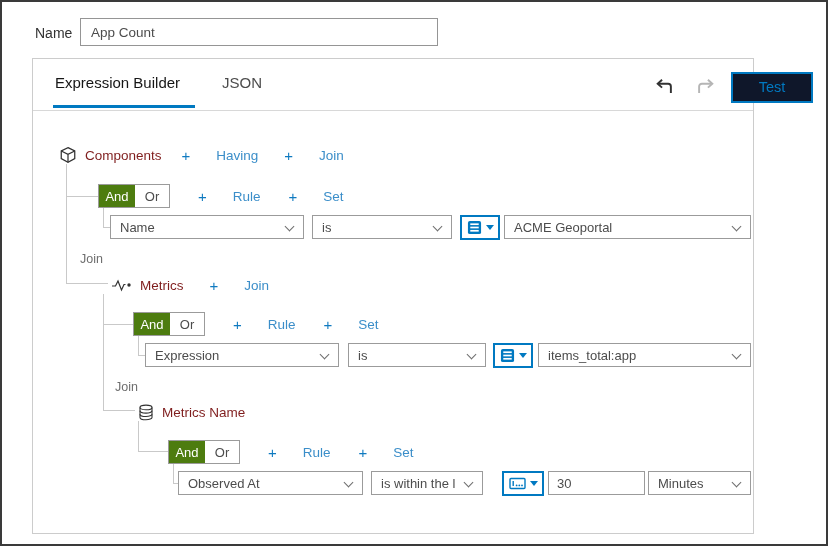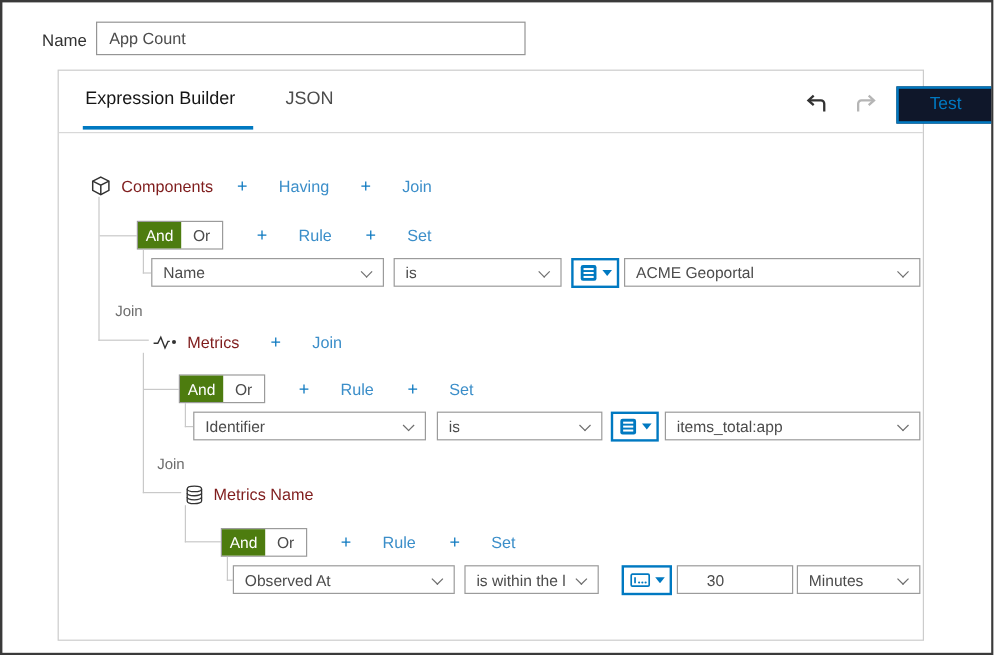--- a/index.html
+++ b/index.html
@@ -8,21 +8,21 @@
   .frame { position:relative; width:828px; height:546px; background:#fff;
            border:2px solid #3a3a3a; overflow:hidden; }
 
   
   .name-label { position:absolute; left:33px; top:23px; font-size:14px; color:#323232; }
   .name-input { position:absolute; left:78px; top:16px; width:358px; height:28px;
                 border:1px solid #959595; padding:0 10px; font-size:13.5px; color:#4c4c4c;
                 font-family:inherit; outline:none; background:#fff; }
 
   
-  .panel { position:absolute; left:46px; top:56px; width:722px; height:476px;
+  .panel { position:absolute; left:30px; top:56px; width:722px; height:476px;
            border:1px solid #cccccc; background:#fff; }
 
   .tab { position:absolute; top:15px; font-size:15px; cursor:pointer; }
   .tab.active { color:#161616; }
   .tab.idle { color:#4c4c4c; }
   .tab-underline { position:absolute; left:20px; top:46px; width:142px; height:3px; background:#0079c1; }
   .tabs-divider { position:absolute; left:0; top:51px; width:100%; height:1px; background:#d8d8d8; }
 
   .histbtn { position:absolute; top:16px; width:22px; height:22px; cursor:pointer; }
   .test-btn { position:absolute; left:698px; top:13px; width:82px; height:31px;
@@ -55,21 +55,21 @@
   .sel { position:absolute; height:24px; border:1px solid #9b9b9b; background:#fff;
          display:flex; align-items:center; padding:0 26px 0 9px; cursor:pointer; }
   .sel .txt { font-size:13px; color:#4c4c4c; white-space:nowrap; overflow:hidden; }
   .chev { position:absolute; right:10px; top:7px; width:7px; height:7px;
           border-right:1.5px solid #6e6e6e; border-bottom:1.5px solid #6e6e6e;
           transform:rotate(45deg); }
   .iconbtn { position:absolute; height:25px; border:2px solid #0079c1; background:#fff;
              display:flex; align-items:center; justify-content:center; gap:4px; cursor:pointer; }
   .caret { width:0; height:0; border-left:4px solid transparent; border-right:4px solid transparent;
            border-top:5px solid #0079c1; }
-  .val-input { position:absolute; height:24px; border:1px solid #9b9b9b; padding:0 24px;
+  .val-input { position:absolute; height:24px; border:1px solid #9b9b9b; padding:0 8px;
                font-size:13px; color:#4c4c4c; font-family:inherit; outline:none; }
   svg { display:block; }
 </style>
 </head>
 <body>
 
 <div class="frame">
 
   <span class="name-label">Name</span>
   <input class="name-input" type="text" value="App Count" style="">
@@ -184,21 +184,21 @@
       <span class="link">
         <span class="plus">+</span>
         <span class="lbl">Set</span>
       </span>
     </div>
 
     <div class="conn-l" style="left:105px; top:277px; width:7px; height:20px;"></div>
 
     <div class="rule-row" style="top:284px;">
       <span class="sel" style="left:112px; width:194px;">
-        <span class="txt">Identifier</span>
+        <span class="txt">Expression</span>
           <span class="chev"></span>
       </span>
       <span class="sel" style="left:315px; width:138px;">
         <span class="txt">is</span>
           <span class="chev"></span>
       </span>
       <span class="iconbtn" style="left:460px; width:40px;">
         <svg width="15" height="15" viewBox="0 0 16 16">
           <rect x="1" y="1" width="14" height="14" rx="2" fill="#0079c1"></rect>
           <rect x="3.5" y="3.6" width="9" height="1.8" fill="#fff"></rect>

